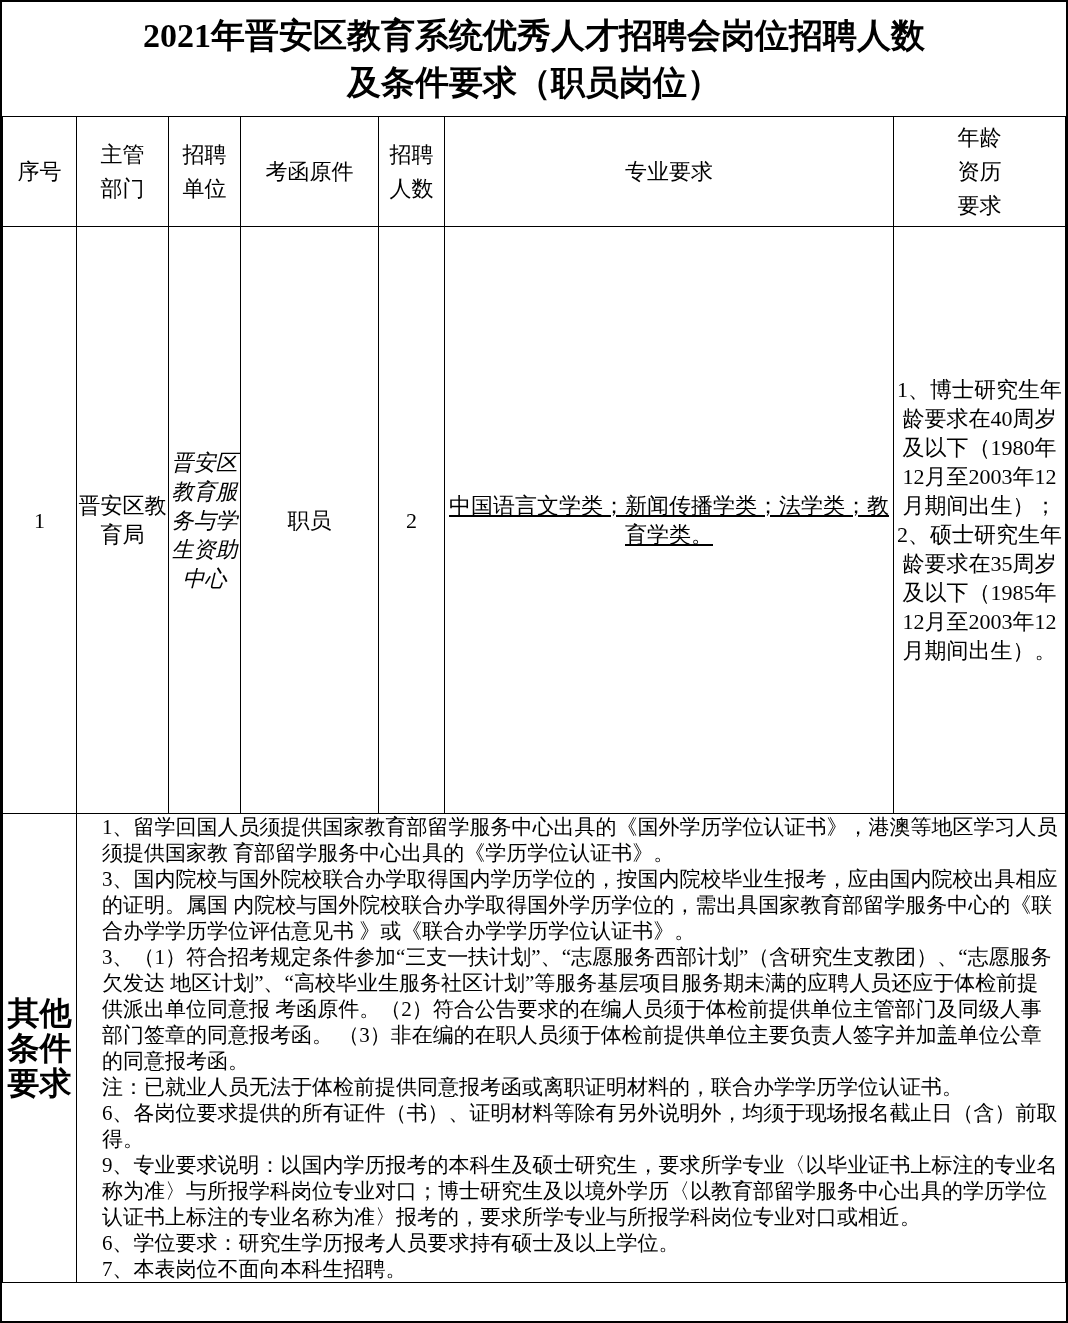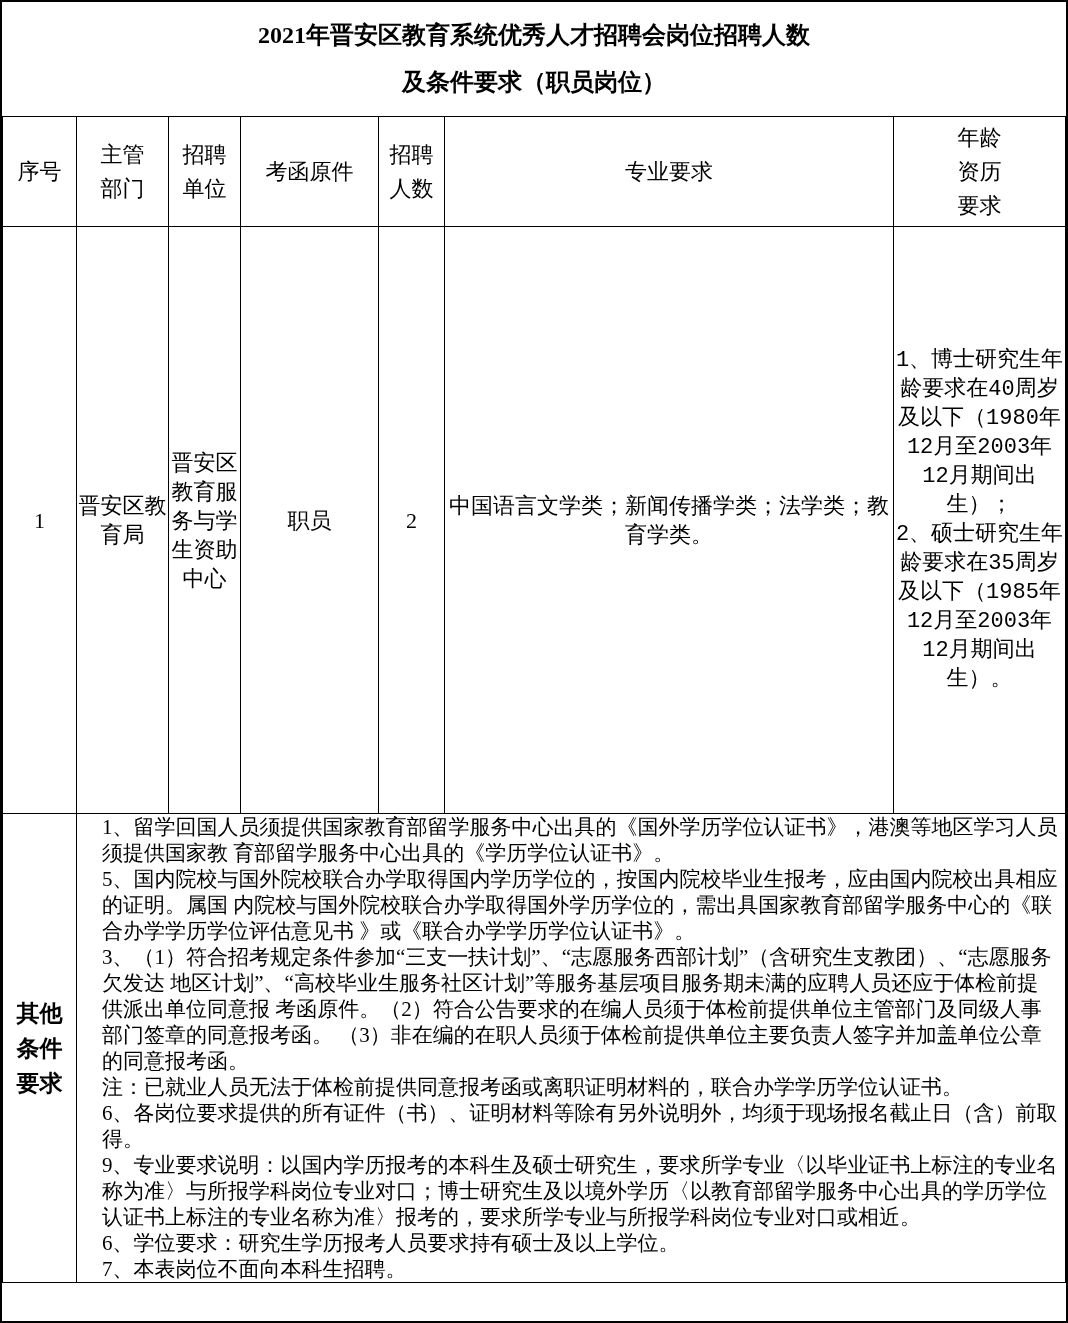--- a/index.html
+++ b/index.html
@@ -4,39 +4,39 @@
 <style>
   html,body{margin:0;padding:0;background:#fff;}
   .page{
     width:1068px;height:1323px;box-sizing:border-box;
     border:2px solid #000;background:#fff;color:#000;
     font-family:"Liberation Serif","DejaVu Serif",serif;
     overflow:hidden;
   }
   .title{
     height:114px;display:flex;align-items:center;justify-content:center;
-    text-align:center;font-weight:bold;font-size:24px;line-height:47px;
+    text-align:center;font-weight:bold;font-size:34px;line-height:47px;
     white-space:pre-line;
   }
   table.recruit{
     width:100%;border-collapse:collapse;table-layout:fixed;
   }
   table.recruit th, table.recruit td{
     border:1px solid #000;padding:0;font-size:22px;line-height:29px;
     vertical-align:middle;text-align:center;font-weight:normal;
   }
   tr.header-row{height:110px;}
   tr.header-row th{line-height:34px;white-space:pre-line;}
   tr.data-row{height:587px;}
   td.cell-dept{padding:0 10px;margin-top:24px;}
-  td.cell-unit{padding:0 11px;}
-  td.cell-major{text-align:left;padding:0 80px 0 7px;}
-  td.cell-age{text-align:left;padding:0 12px 0 7px;white-space:pre-line;font-family:Liberation Mono, monospace;}
+  td.cell-unit{padding:0 11px;font-style:italic;}
+  td.cell-major{text-align:left;padding:0 80px 0 7px;text-decoration:underline;}
+  td.cell-age{text-align:left;padding:0 12px 0 7px;white-space:pre-line;}
   tr.notes-row td.notes-label{
-    font-weight:bold;font-size:23px;line-height:35px;white-space:pre-line;
+    font-weight:bold;font-size:32px;line-height:35px;white-space:pre-line;
   }
   tr.notes-row td.notes-cell{
     text-align:left;font-size:21px;line-height:26px;padding:0 6px 0 25px;
   }
   .note-item{margin:0;}
 </style>
 </head>
 <body>
 
 <div class="page">
@@ -81,21 +81,21 @@
       <td class="cell-age">1、博士研究生年龄要求在40周岁及以下（1980年12月至2003年12月期间出生）；
 2、硕士研究生年龄要求在35周岁及以下（1985年12月至2003年12月期间出生）。</td>
     </tr>
 
     <tr class="notes-row">
       <td class="notes-label">其他
 条件
 要求</td>
       <td class="notes-cell" colspan="6">
         <p class="note-item">1、留学回国人员须提供国家教育部留学服务中心出具的《国外学历学位认证书》，港澳等地区学习人员须提供国家教 育部留学服务中心出具的《学历学位认证书》。</p>
-        <p class="note-item">5、国内院校与国外院校联合办学取得国内学历学位的，按国内院校毕业生报考，应由国内院校出具相应的证明。属国 内院校与国外院校联合办学取得国外学历学位的，需出具国家教育部留学服务中心的《联合办学学历学位评估意见书 》或《联合办学学历学位认证书》。</p>
+        <p class="note-item">3、国内院校与国外院校联合办学取得国内学历学位的，按国内院校毕业生报考，应由国内院校出具相应的证明。属国 内院校与国外院校联合办学取得国外学历学位的，需出具国家教育部留学服务中心的《联合办学学历学位评估意见书 》或《联合办学学历学位认证书》。</p>
         <p class="note-item">3、（1）符合招考规定条件参加“三支一扶计划”、“志愿服务西部计划”（含研究生支教团）、“志愿服务欠发达 地区计划”、“高校毕业生服务社区计划”等服务基层项目服务期未满的应聘人员还应于体检前提供派出单位同意报 考函原件。（2）符合公告要求的在编人员须于体检前提供单位主管部门及同级人事部门签章的同意报考函。 （3）非在编的在职人员须于体检前提供单位主要负责人签字并加盖单位公章的同意报考函。</p>
         <p class="note-item">注：已就业人员无法于体检前提供同意报考函或离职证明材料的，联合办学学历学位认证书。</p>
         <p class="note-item">6、各岗位要求提供的所有证件（书）、证明材料等除有另外说明外，均须于现场报名截止日（含）前取得。</p>
         <p class="note-item">9、专业要求说明：以国内学历报考的本科生及硕士研究生，要求所学专业〈以毕业证书上标注的专业名称为准〉与所报学科岗位专业对口；博士研究生及以境外学历〈以教育部留学服务中心出具的学历学位认证书上标注的专业名称为准〉报考的，要求所学专业与所报学科岗位专业对口或相近。</p>
         <p class="note-item">6、学位要求：研究生学历报考人员要求持有硕士及以上学位。</p>
         <p class="note-item">7、本表岗位不面向本科生招聘。</p>
       </td>
     </tr>
   </tbody>
     </table>

